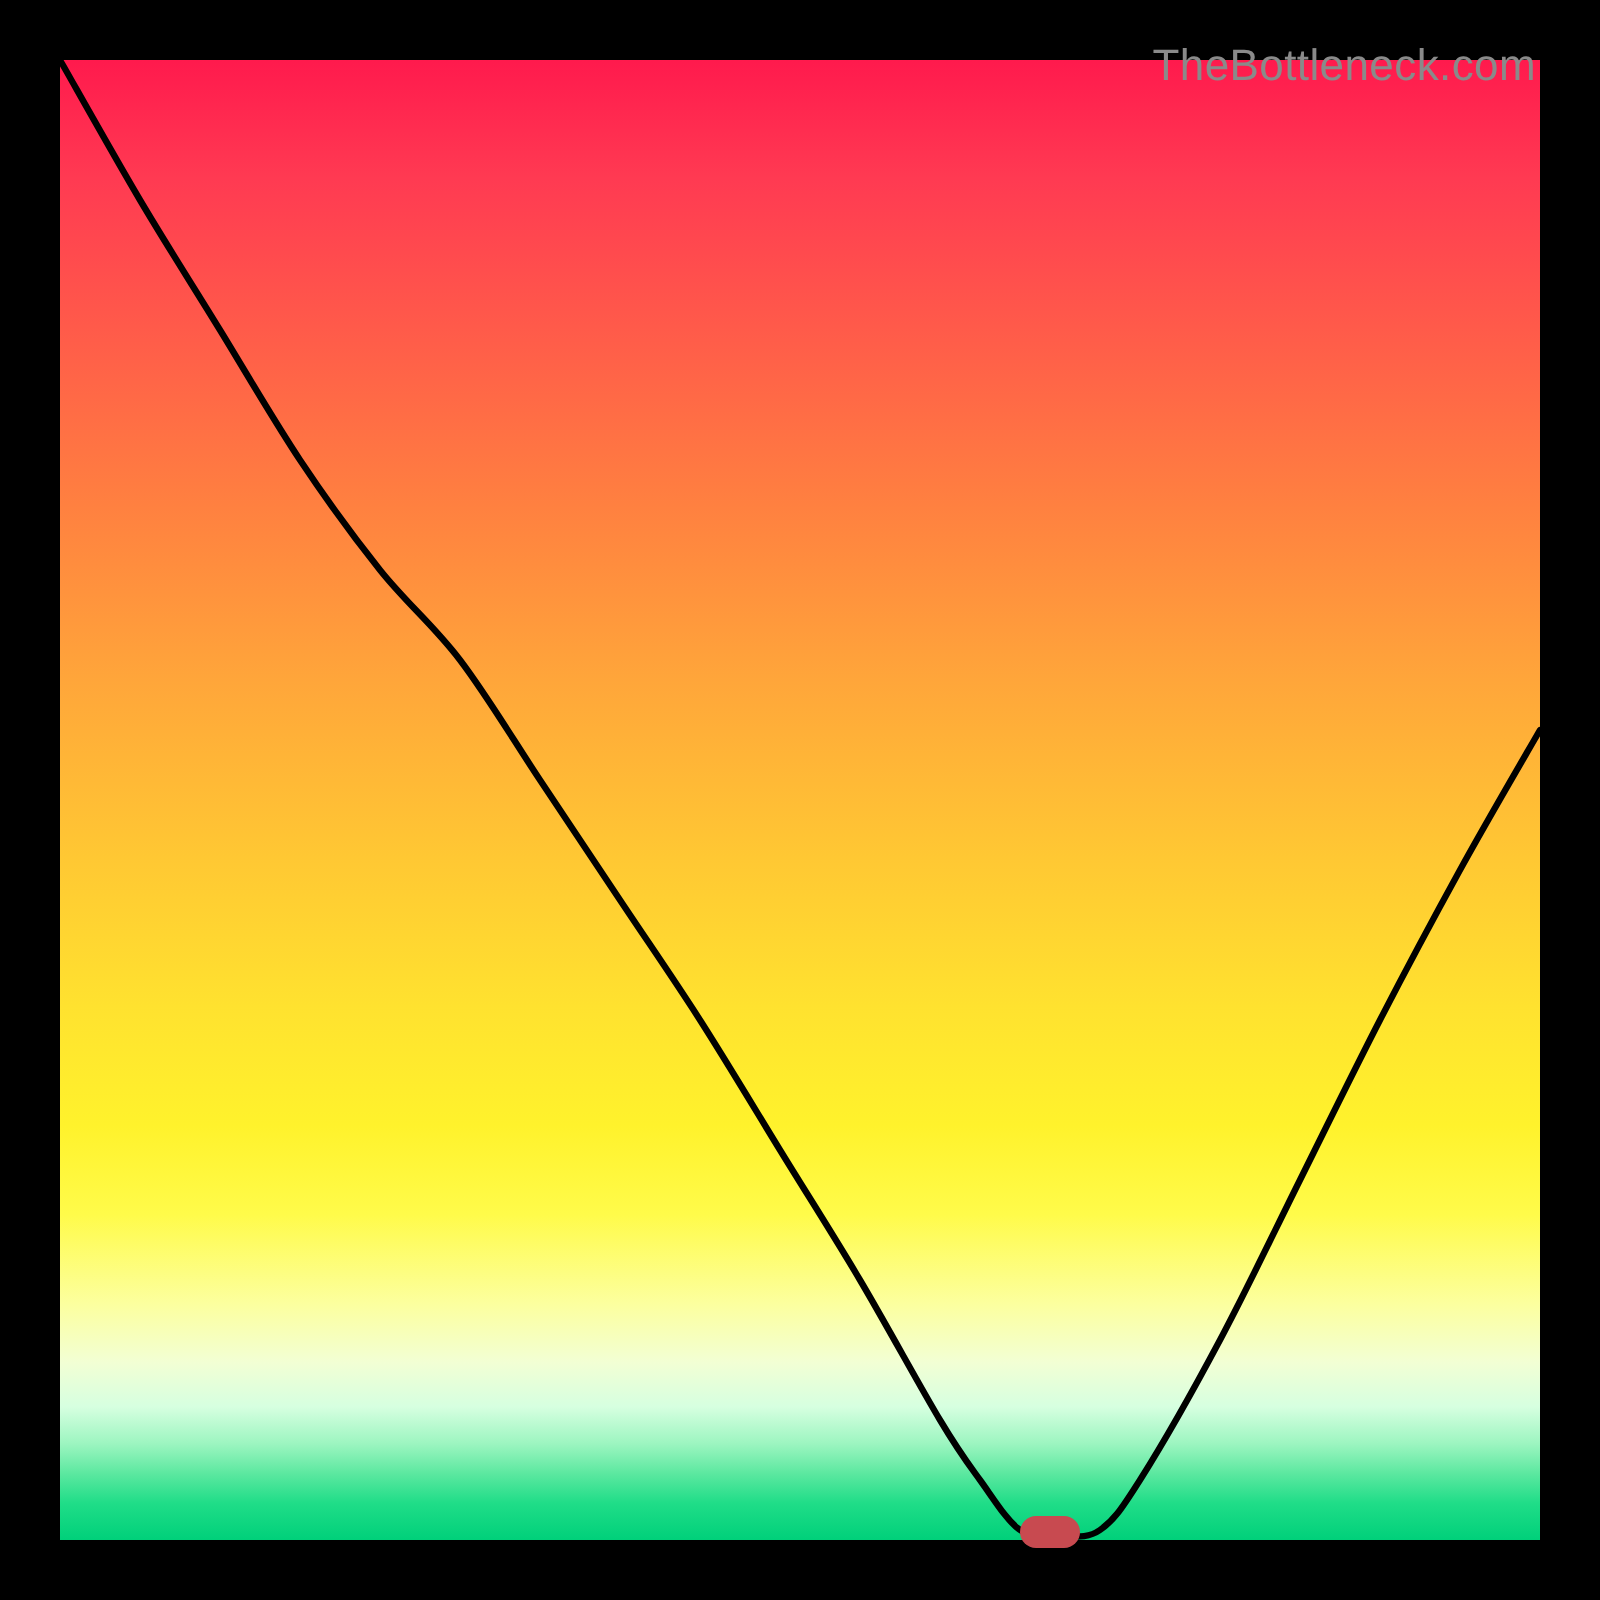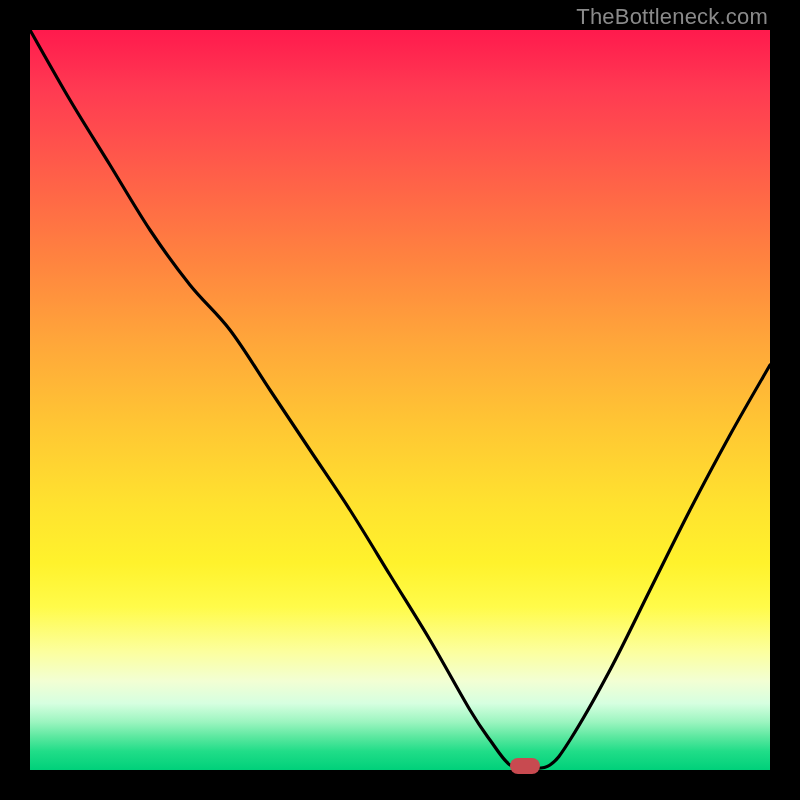--- a/index.html
+++ b/index.html
@@ -40,21 +40,21 @@
       #f2ffd4 88%,
       #d6ffe0 91%,
       #9cf5c0 93.5%,
       #5ce8a0 95.5%,
       #20dd88 97.5%,
       #00d07a 100%
     );
   }
   .watermark {
     position: absolute;
-    top: 4px;
+    top: 20px;
     right: 32px;
     color: #8a8a8a;
     font-size: 22px;
     letter-spacing: 0.2px;
     font-weight: 400;
   }
   svg.curve {
     position: absolute;
     top: 30px;
     left: 30px;

